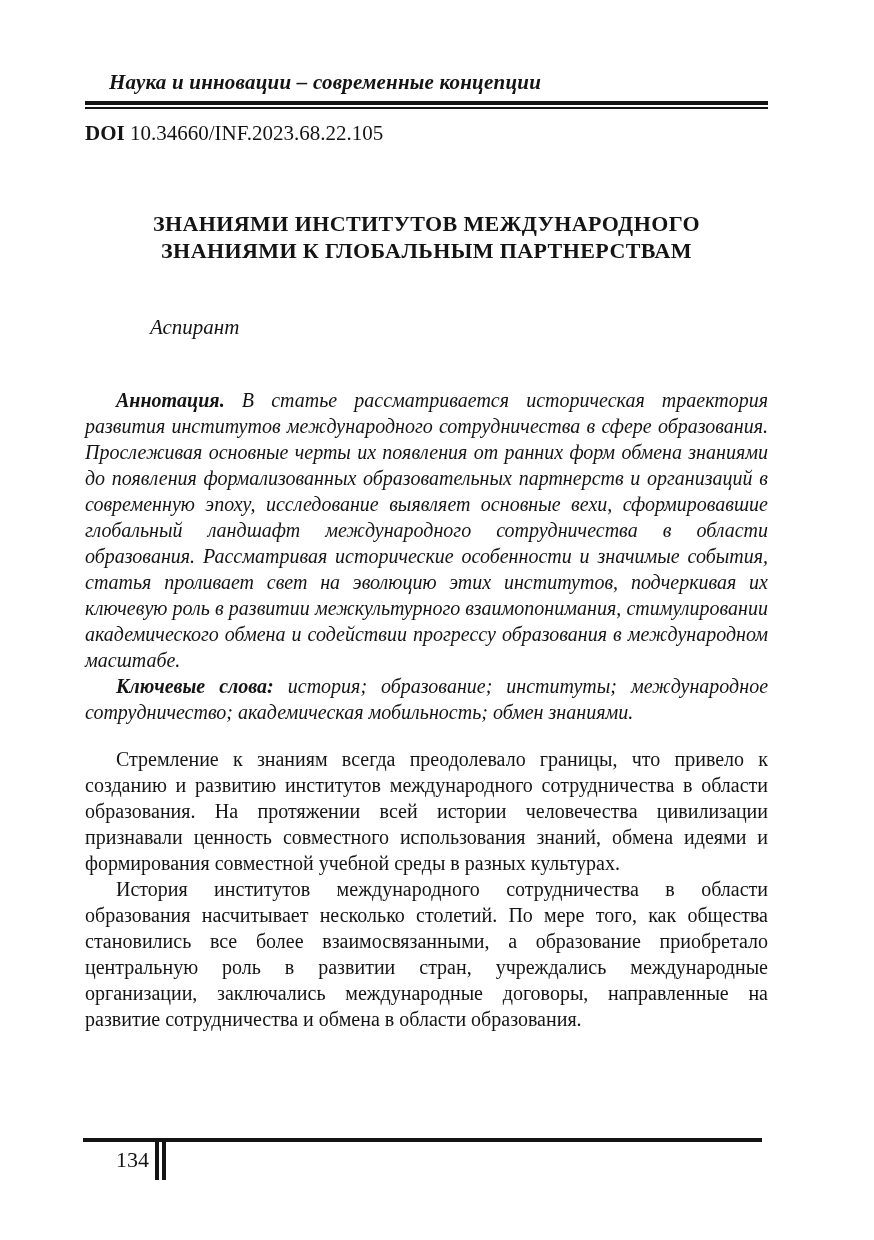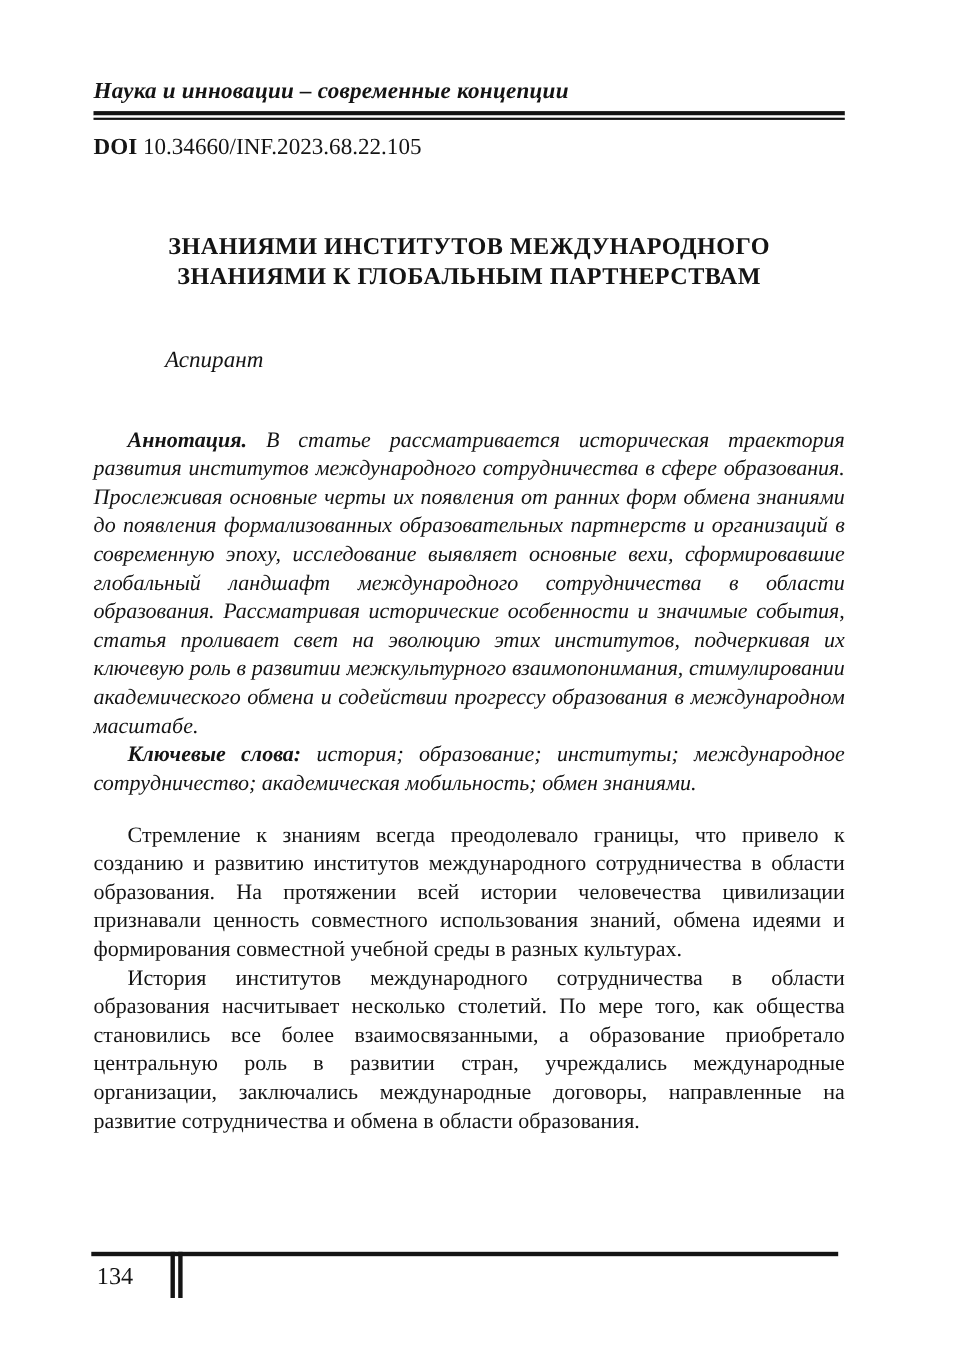--- a/index.html
+++ b/index.html
@@ -21,20 +21,21 @@
     padding: 70px 106px 0 85px; 
   }
 
   
   .running-header {
     font-size: 21px;
     font-weight: bold;
     font-style: italic;
     line-height: 24px;
     letter-spacing: 0.2px;
+    margin-left: 24px;
   }
   .header-rule { margin-top: 7px; }
   .header-rule .rule-thick { height: 4px; background: #141414; }
   .header-rule .rule-gap   { height: 2px; background: #ffffff; }
   .header-rule .rule-thin  { height: 2px; background: #141414; }
 
   .doi-line {
     margin: 11px 0 0 0;
     font-size: 21px;
     line-height: 26px;
@@ -89,21 +90,21 @@
   .footer-rule {
     position: absolute;
     left: 83px;
     top: 1138px;
     width: 679px;
     height: 4px;
     background: #141414;
   }
   .page-number {
     position: absolute;
-    left: 88px;
+    left: 116px;
     top: 1146px;
     font-size: 22px;
     line-height: 28px;
   }
   .footer-double-bar {
     position: absolute;
     left: 155px;
     top: 1138px;
     width: 11px;
     height: 42px;

